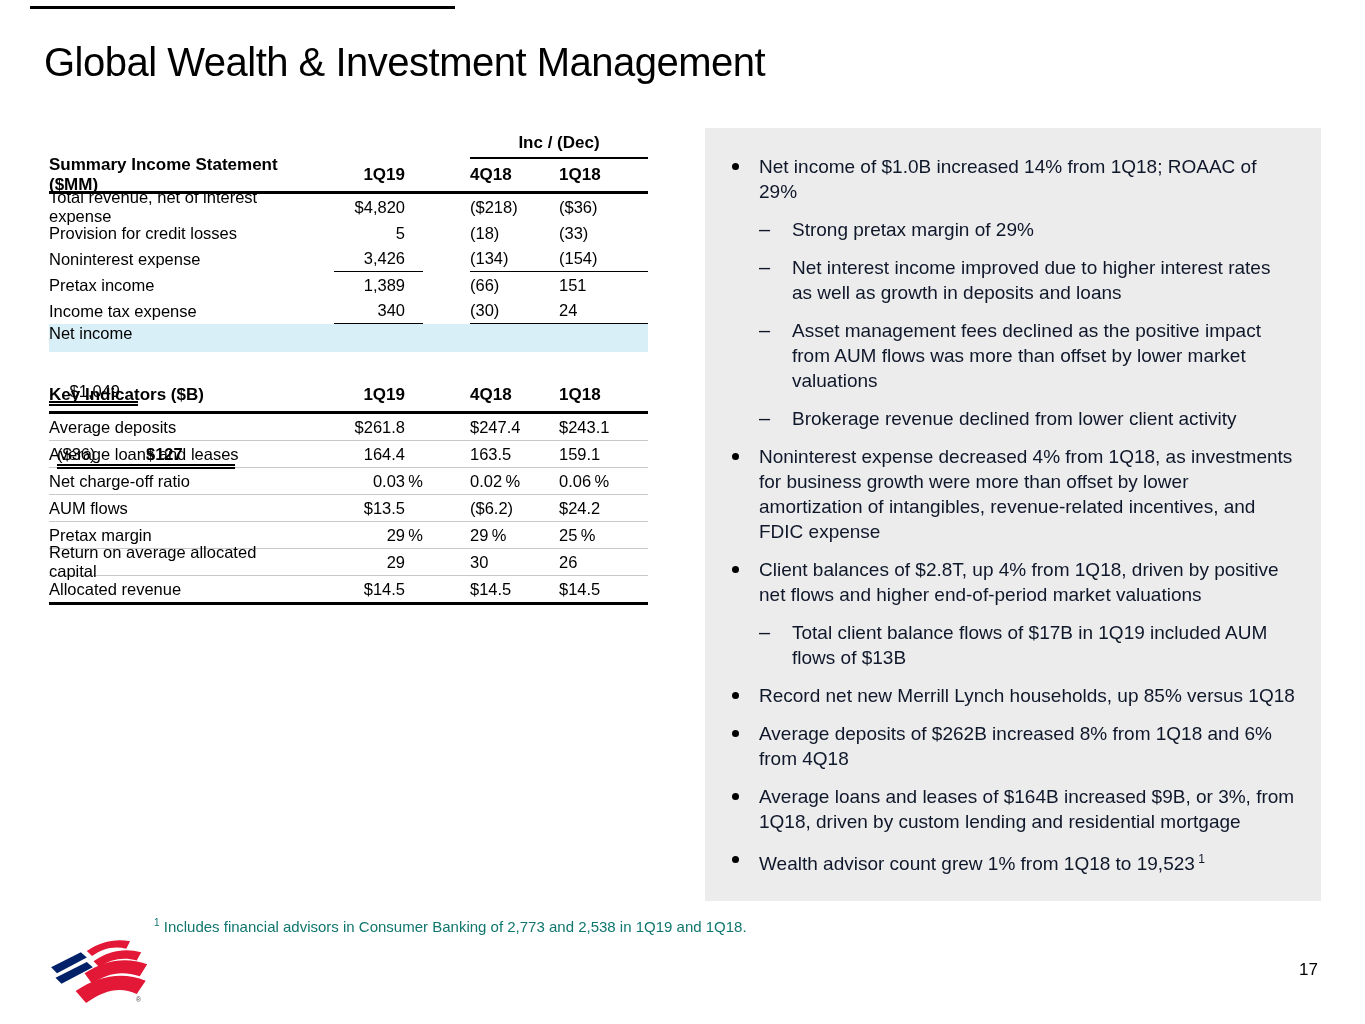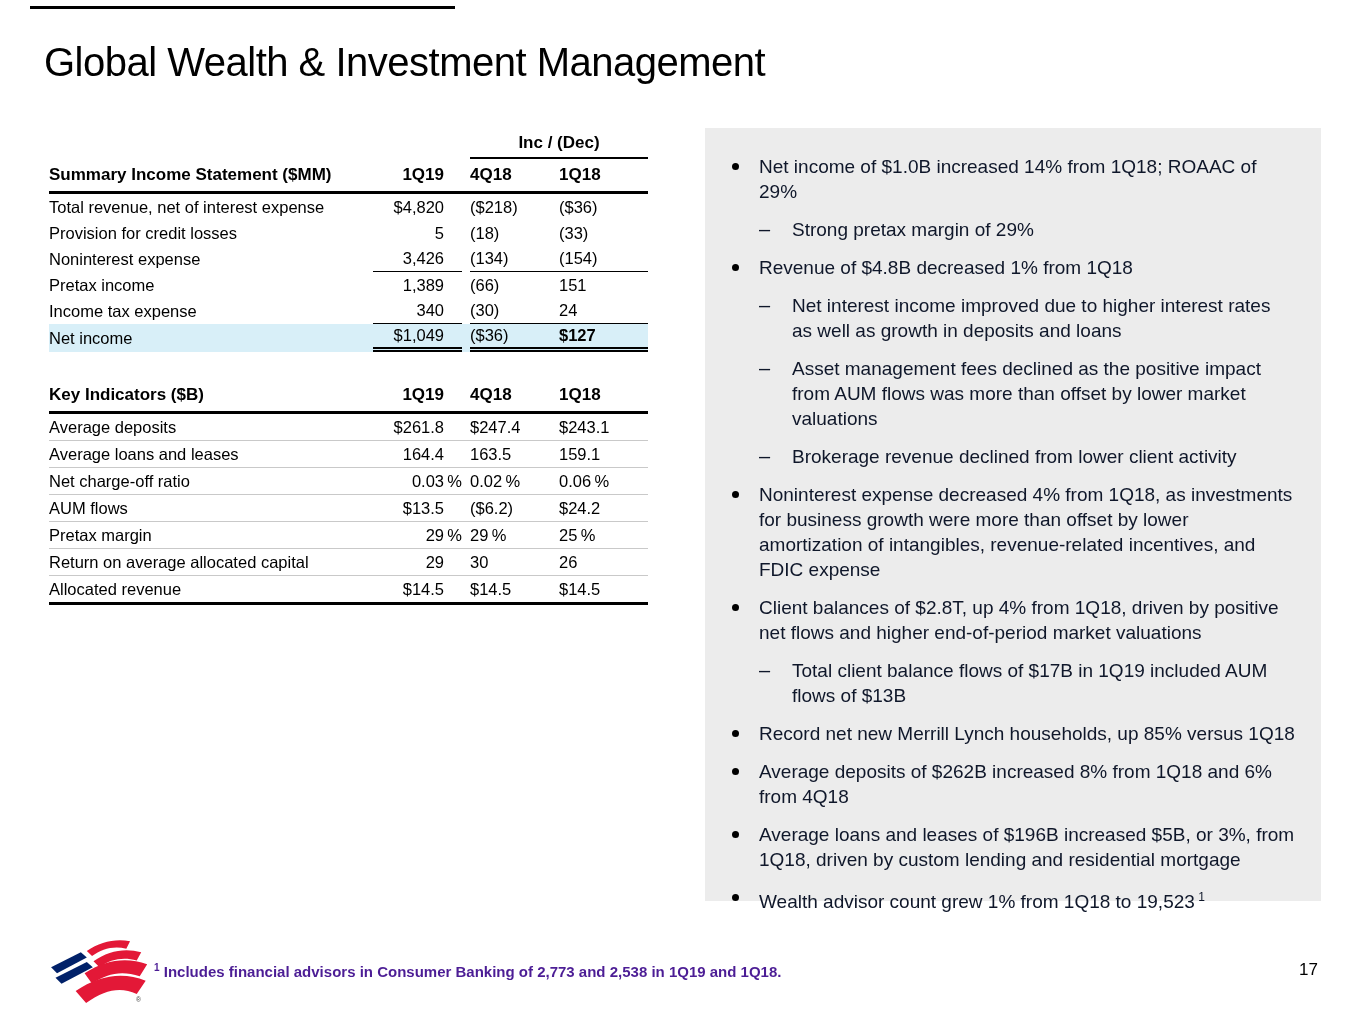--- a/index.html
+++ b/index.html
@@ -5,39 +5,39 @@
   html,body{margin:0;padding:0;background:#fff;}
   body{font-family:"Liberation Sans",sans-serif;color:#000;}
   .slide{position:relative;width:1365px;height:1024px;background:#fff;overflow:hidden;}
 
   .top-line{position:absolute;left:30px;top:6px;width:425px;height:3px;background:#000;}
 
   .title{position:absolute;left:44px;top:40px;font-size:40px;font-weight:400;letter-spacing:-0.5px;color:#000;margin:0;}
 
   
   .tables{position:absolute;left:49px;top:129px;width:599px;font-size:16.5px;}
-  .trow{display:flex;align-items:stretch;height:26px;}
+  .trow{display:flex;align-items:stretch;height:26px;gap:39px;}
   .trow>*{display:flex;align-items:center;}
   .lbl{flex:1;min-width:0;}
   .col{width:89px;justify-content:flex-end;}
   .grp{width:178px;margin-left:8px;}
   .grp .col{width:89px;margin-left:0;}
   .val{text-align:right;white-space:nowrap;}
   .pct{width:18px;text-align:right;justify-content:flex-end;white-space:pre;}
   .b{font-weight:700;}
 
   .incdec{display:flex;height:30px;font-size:17px;}
   .incdec .sp{flex:1;}
   .incdec .c1s{width:97px;}
   .incdec .ghead{width:178px;display:flex;align-items:center;justify-content:center;border-bottom:2px solid #000;}
 
   .thead{height:32px;border-bottom:3px solid #000;font-size:17px;}
 
   .u .c1,.u .grp{border-bottom:1.5px solid #000;}
-  .hl{background:var(--highlight-blue,#D8EFF8);height:28px;}
+  .hl{background:var(--highlight-blue,#D8EFF8);height:28px;flex-direction:column;}
   .hl .c1,.hl .grp{border-bottom:5px double #000;}
 
   .tbl2{margin-top:27px;}
   .tbl2 .trow{border-bottom:1px solid var(--separator-gray,#C9C9C9);}
   .tbl2 .thead{border-bottom:3px solid #000;}
   .tbl2 .trow:last-child{border-bottom:3px solid #000;}
 
   
   .panel{position:absolute;left:705px;top:128px;width:616px;height:773px;background:var(--panel-gray,#ECECEC);box-sizing:border-box;padding:26px 26px 0 24px;}
   .hlist{list-style:none;margin:0;padding:0;font-size:19px;line-height:25px;color:#0f172a;}
@@ -47,21 +47,21 @@
   .hli.lvl2{margin-left:30px;}
   .hli.lvl2 .marker{flex:0 0 33px;}
   .hli .dash{font-size:20px;}
   .btext{flex:1;min-width:0;}
   .btext sup{font-size:12px;}
 
   
   .logo{position:absolute;left:42px;top:933px;}
   .logo .red{fill:var(--brand-red,#E31837);}
   .logo .blue{fill:var(--brand-blue,#012169);}
-  .footnote{position:absolute;left:154px;top:962px;font-size:15px;color:#4c1d95;font-weight:bold;}
+  .footnote{position:absolute;left:154px;top:917px;font-size:15px;color:#0f766e;}
   .footnote sup{font-size:10px;}
   .pagenum{position:absolute;left:1299px;top:960px;font-size:17px;color:#000;}
 </style>
 </head>
 <body style="--highlight-blue: #D8EFF8; --panel-gray: #ECECEC; --separator-gray: #C9C9C9; --brand-red: #E31837; --brand-blue: #012169;">
 
 <div class="slide">
 
   <div class="top-line"></div>
 
@@ -254,24 +254,20 @@
   <aside class="panel">
     <ul class="hlist" id="highlight-list">
         <li class="hli lvl1">
           <div class="marker dot"></div>
           <div class="btext">Net income of $1.0B increased 14% from 1Q18; ROAAC of 29%</div>
         </li>
         <li class="hli lvl2">
           <div class="marker dash">–</div>
           <div class="btext">Strong pretax margin of 29%</div>
         </li>
-        <li class="hli lvl1">
-          <div class="marker dot"></div>
-          <div class="btext">Revenue of $4.8B decreased 1% from 1Q18</div>
-        </li>
         <li class="hli lvl2">
           <div class="marker dash">–</div>
           <div class="btext">Net interest income improved due to higher interest rates as well as growth in deposits and loans</div>
         </li>
         <li class="hli lvl2">
           <div class="marker dash">–</div>
           <div class="btext">Asset management fees declined as the positive impact from AUM flows was more than offset by lower market valuations</div>
         </li>
         <li class="hli lvl2">
           <div class="marker dash">–</div>
@@ -292,21 +288,21 @@
         <li class="hli lvl1">
           <div class="marker dot"></div>
           <div class="btext">Record net new Merrill Lynch households, up 85% versus 1Q18</div>
         </li>
         <li class="hli lvl1">
           <div class="marker dot"></div>
           <div class="btext">Average deposits of $262B increased 8% from 1Q18 and 6% from 4Q18</div>
         </li>
         <li class="hli lvl1">
           <div class="marker dot"></div>
-          <div class="btext">Average loans and leases of $196B increased $5B, or 3%, from 1Q18, driven by custom lending and residential mortgage</div>
+          <div class="btext">Average loans and leases of $164B increased $9B, or 3%, from 1Q18, driven by custom lending and residential mortgage</div>
         </li>
         <li class="hli lvl1">
           <div class="marker dot"></div>
           <div class="btext">Wealth advisor count grew 1% from 1Q18 to 19,523<sup> 1</sup></div>
         </li>
       </ul>
   </aside>
 
   <svg class="logo" width="112" height="76" viewBox="0 0 150 102">
     <path class="red" d="M60 24 C78 12 98 7 118 11 L113 21 C96 17 80 21 67 31 Z"></path>

